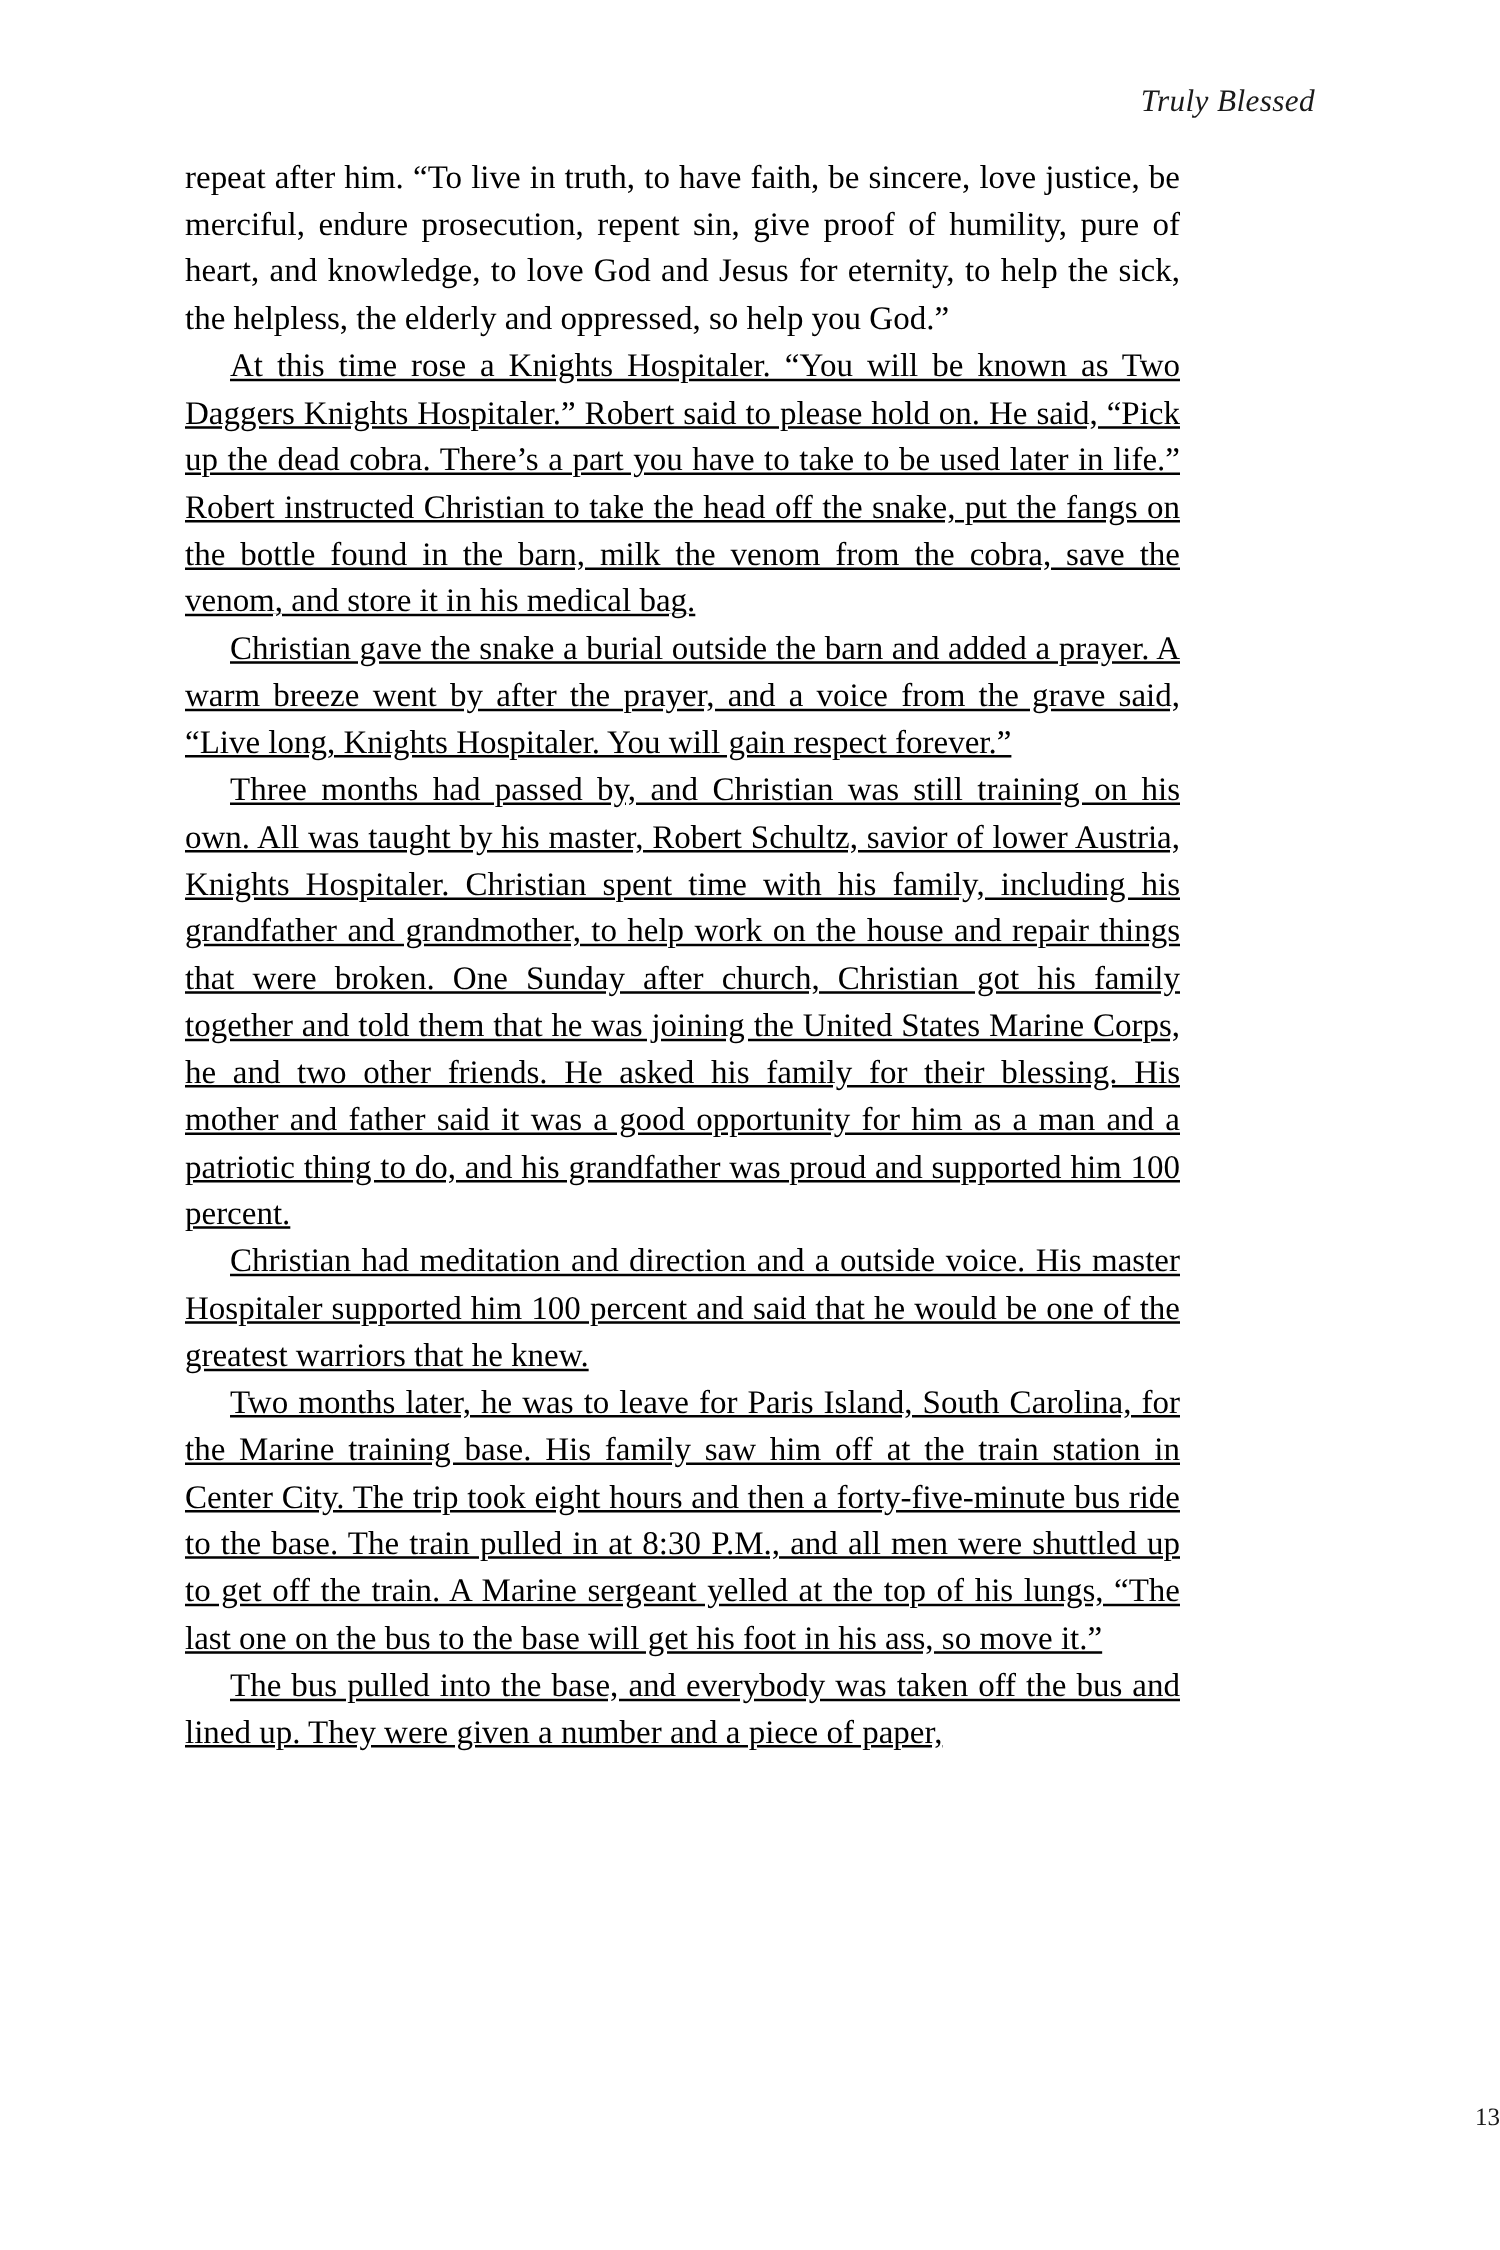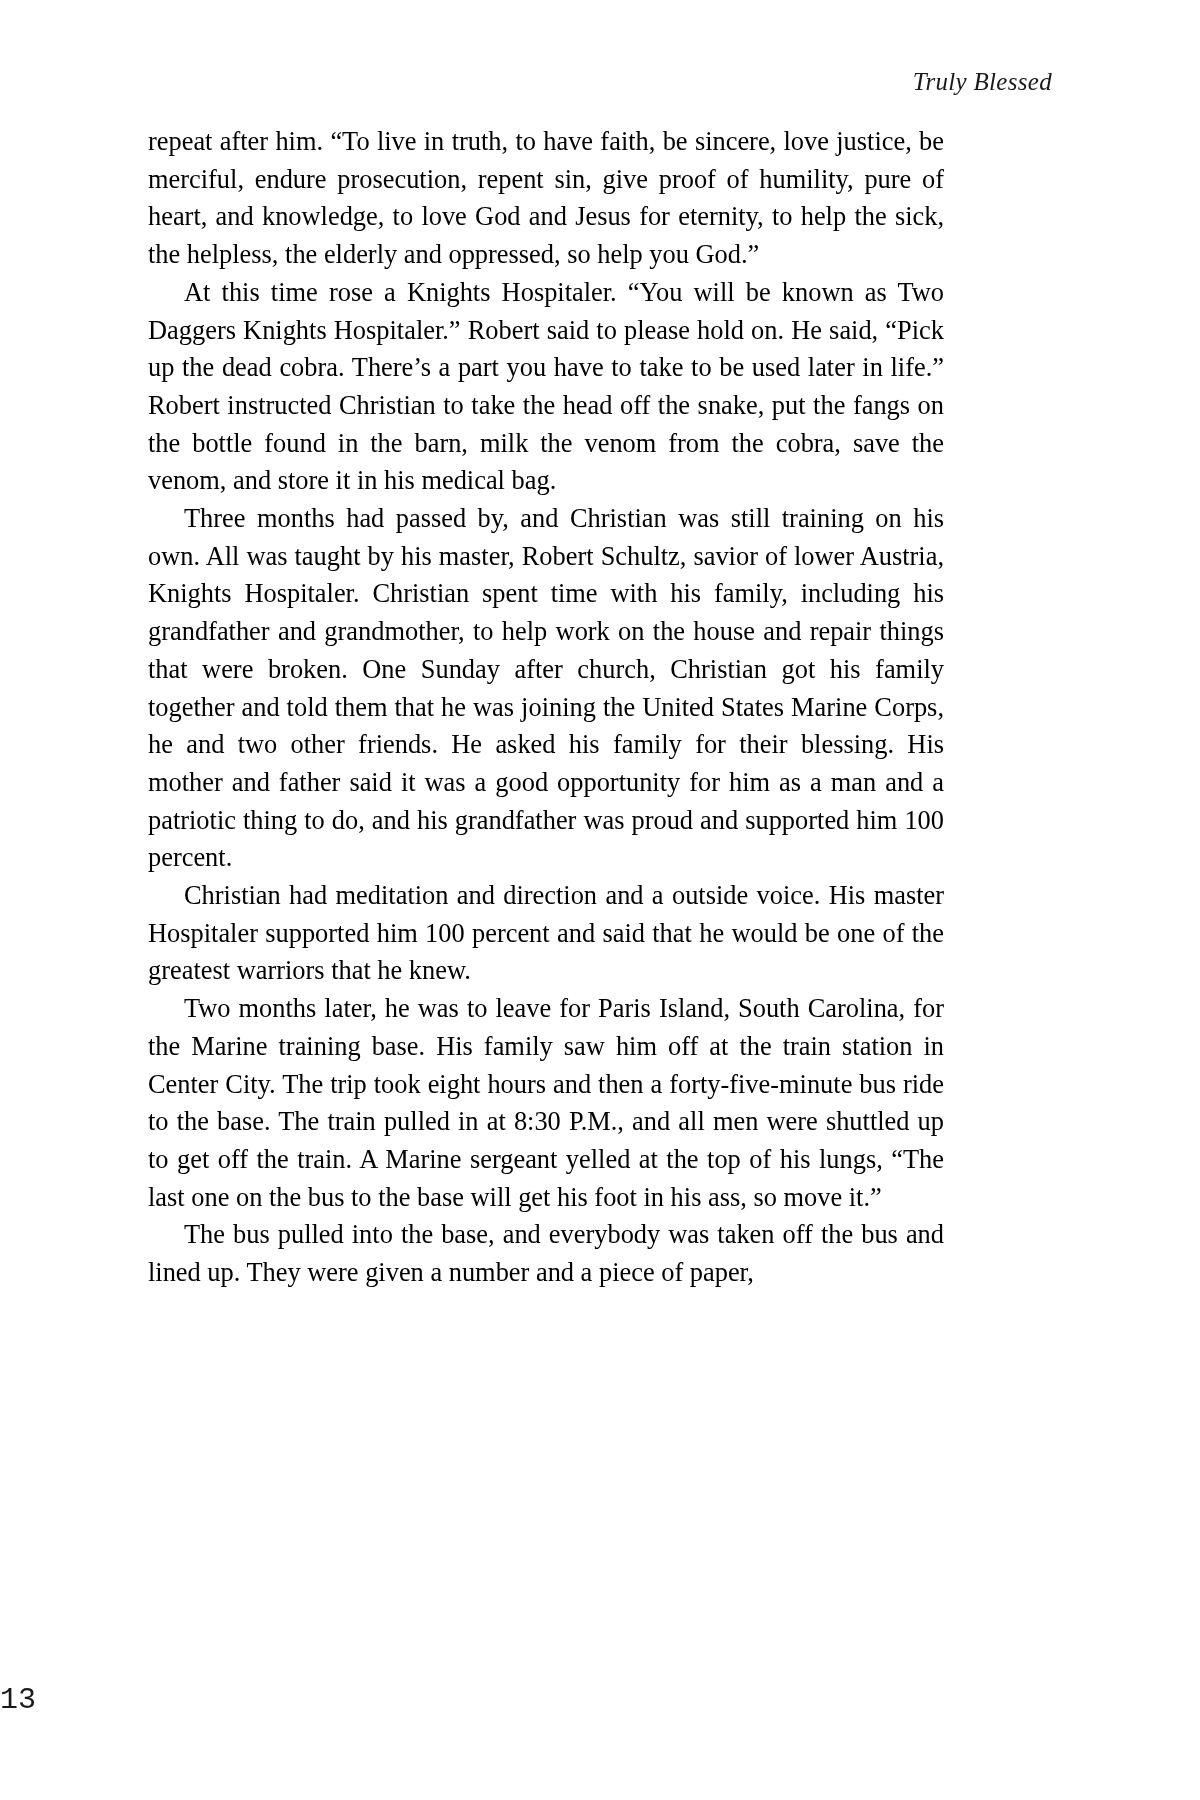--- a/index.html
+++ b/index.html
@@ -39,45 +39,46 @@
     text-align: justify;
     text-justify: inter-word;
     font-size: 26.4px;
     line-height: 37.7px;
     color: #000000;
     hyphens: none;
     -webkit-hyphens: none;
   }
   .para.indent {
     text-indent: 36px;
+    text-decoration: underline;
   }
   .para.first {
     text-indent: 0;
   }
   .folio {
     position: absolute;
     top: 1683px;
     left: 0;
     width: 1200px;
-    text-align: left;
-    font-size: 30px;
+    text-align: right;
+    font-size: 20px;
     color: #1a1a1a;
-    font-family: Liberation Mono, monospace;
   }
 </style>
 </head>
 <body>
 
 <div class="page">
 
   <div class="running-head">Truly Blessed</div>
 
   <div class="text-block">
     <p class="para first">repeat after him. “To live in truth, to have faith, be sincere, love justice, be merciful, endure prosecution, repent sin, give proof of humility, pure of heart, and knowledge, to love God and Jesus for eternity, to help the sick, the helpless, the elderly and oppressed, so help you God.”</p>
     <p class="para indent">At this time rose a Knights Hospitaler. “You will be known as Two Daggers Knights Hospitaler.” Robert said to please hold on. He said, “Pick up the dead cobra. There’s a part you have to take to be used later in life.” Robert instructed Christian to take the head off the snake, put the fangs on the bottle found in the barn, milk the venom from the cobra, save the venom, and store it in his medical bag.</p>
+    <p class="para indent">Christian gave the snake a burial outside the barn and added a prayer. A warm breeze went by after the prayer, and a voice from the grave said, “Live long, Knights Hospitaler. You will gain respect forever.”</p>
     <p class="para indent">Three months had passed by, and Christian was still training on his own. All was taught by his master, Robert Schultz, savior of lower Austria, Knights Hospitaler. Christian spent time with his family, including his grandfather and grandmother, to help work on the house and repair things that were broken. One Sunday after church, Christian got his family together and told them that he was joining the United States Marine Corps, he and two other friends. He asked his family for their blessing. His mother and father said it was a good opportunity for him as a man and a patriotic thing to do, and his grandfather was proud and supported him 100 percent.</p>
     <p class="para indent">Christian had meditation and direction and a outside voice. His master Hospitaler supported him 100 percent and said that he would be one of the greatest warriors that he knew.</p>
     <p class="para indent">Two months later, he was to leave for Paris Island, South Carolina, for the Marine training base. His family saw him off at the train station in Center City. The trip took eight hours and then a forty-five-minute bus ride to the base. The train pulled in at 8:30 P.M., and all men were shuttled up to get off the train. A Marine sergeant yelled at the top of his lungs, “The last one on the bus to the base will get his foot in his ass, so move it.”</p>
     <p class="para indent">The bus pulled into the base, and everybody was taken off the bus and lined up. They were given a number and a piece of paper,</p>
   </div>
 
   <div class="folio">13</div>
 
 </div>
 

